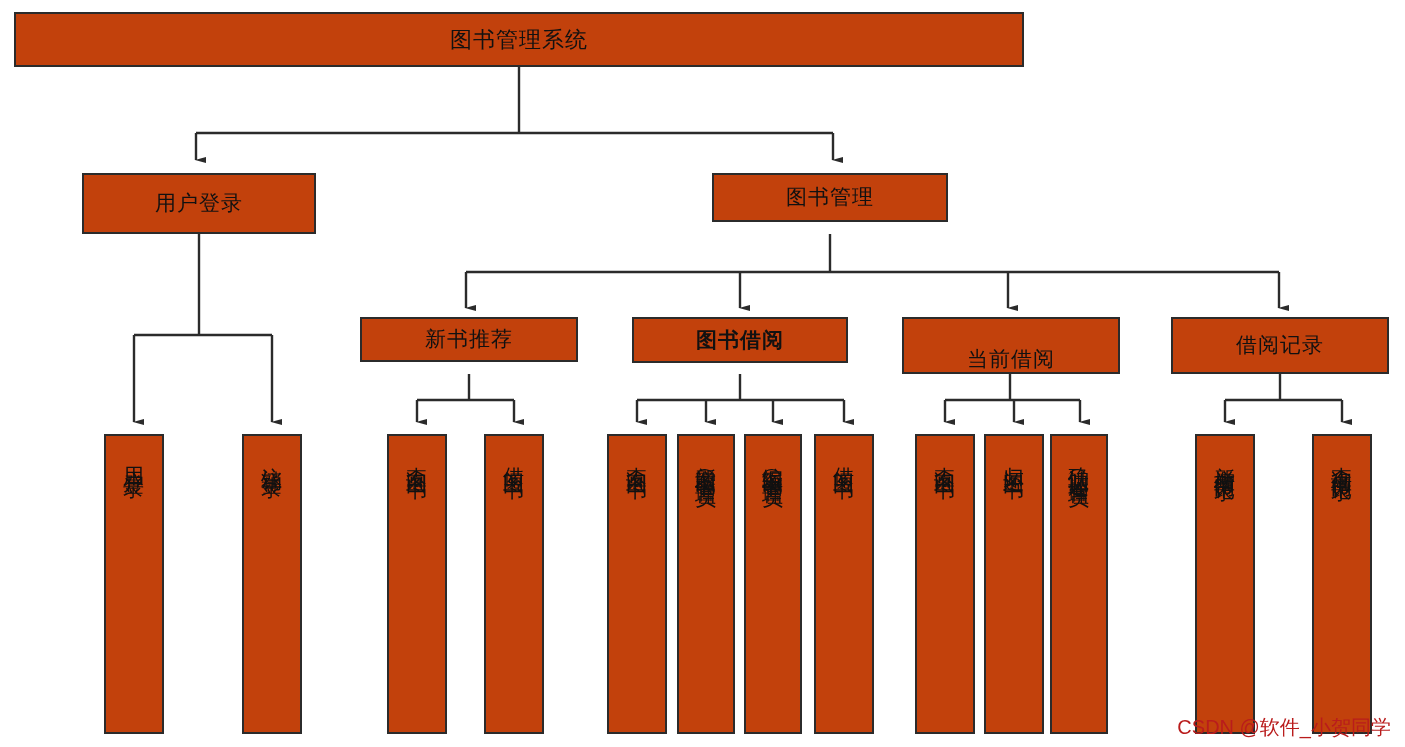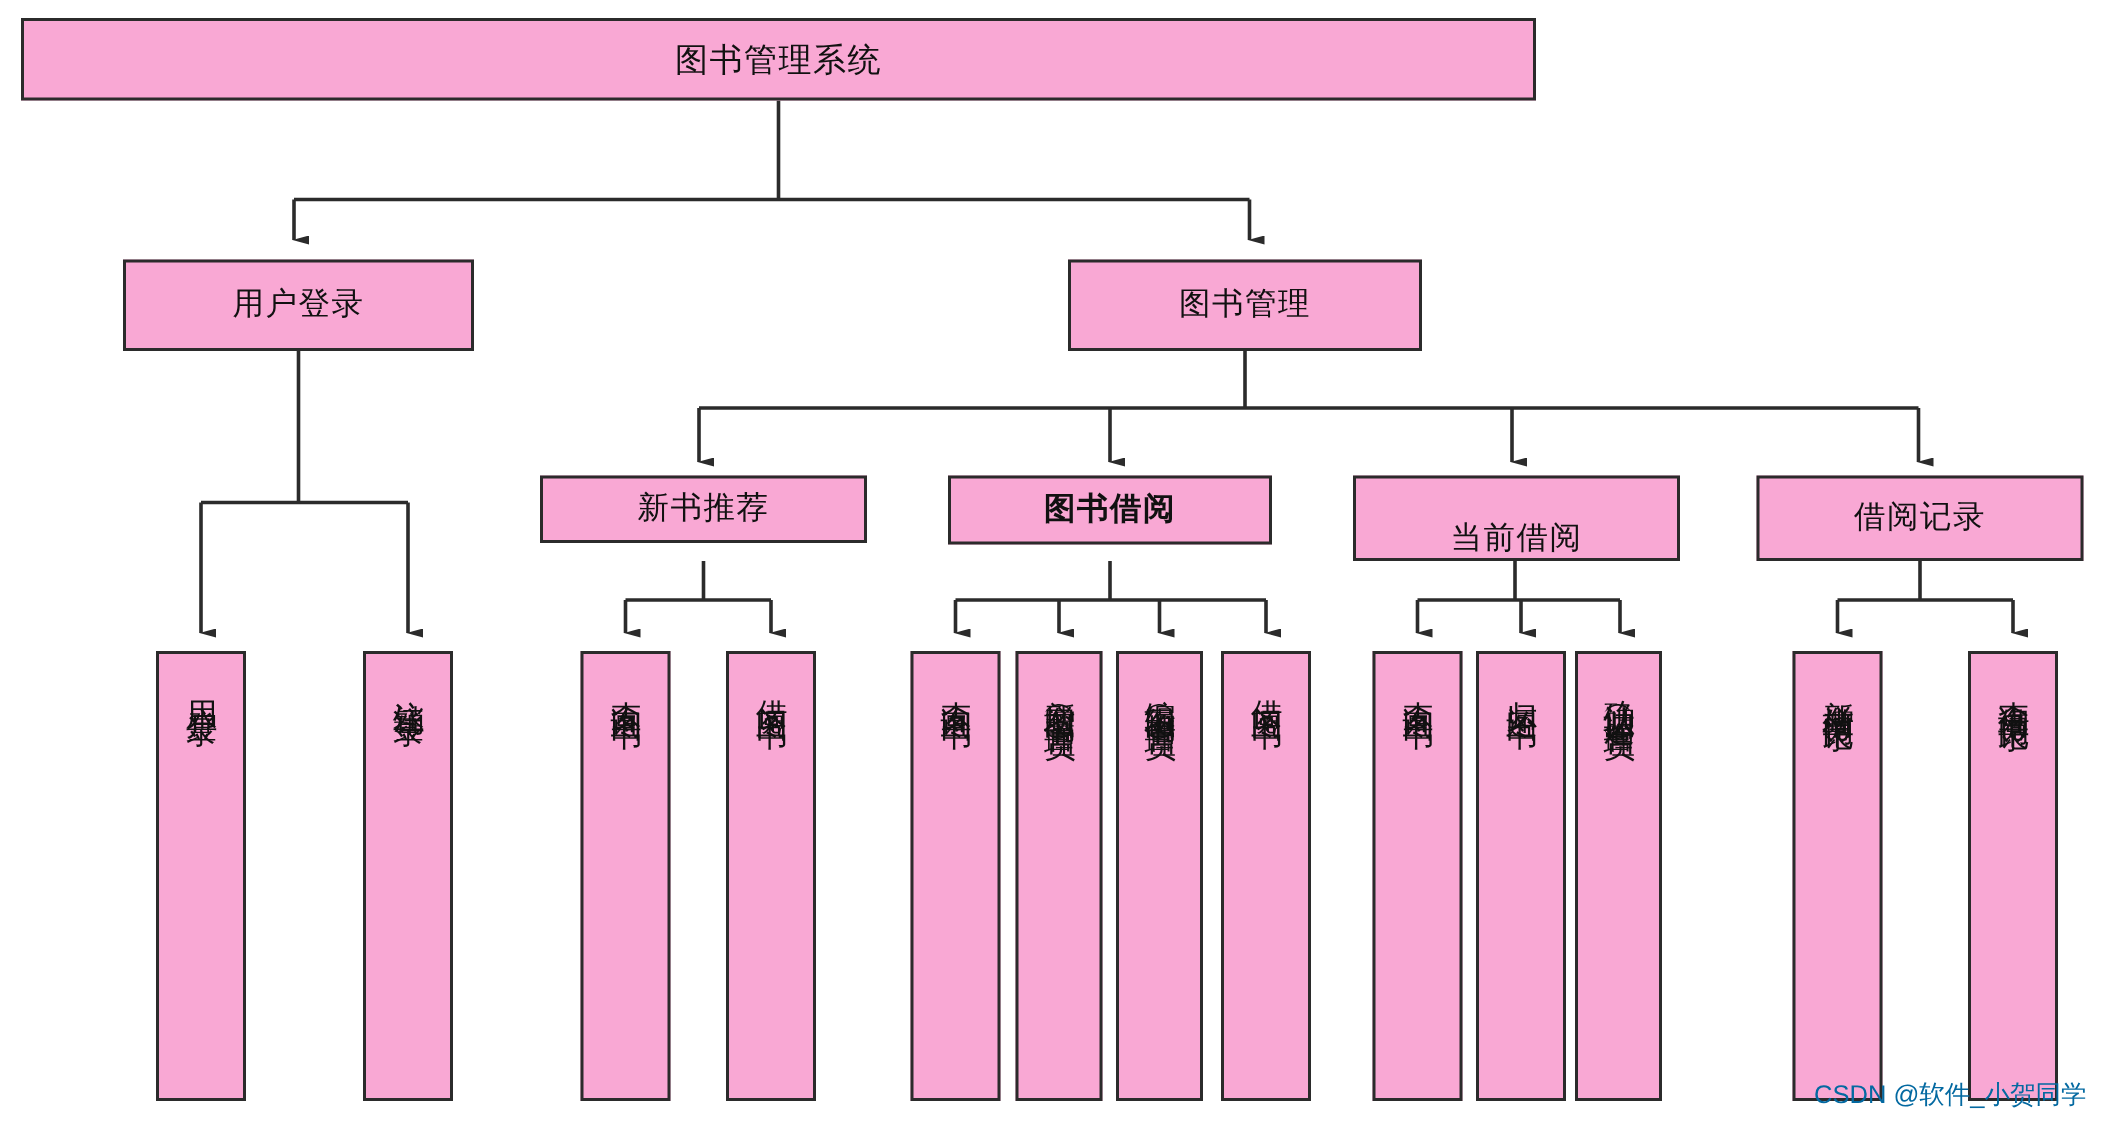--- a/index.html
+++ b/index.html
@@ -8,21 +8,21 @@
     background:#ffffff;
     font-family:"Liberation Sans","DejaVu Sans",sans-serif;
     overflow:hidden;
   }
   #stage{position:relative;width:1405px;height:747px;}
   svg#wires{position:absolute;left:0;top:0;width:1405px;height:747px;}
 
   .node{
     position:absolute;
     box-sizing:border-box;
-    background:#f9a8d4;
+    background:#c2410c;
     border:2px solid #2b2b2b;
     display:flex;
     align-items:center;
     justify-content:center;
     color:#1a1a1a;
   }
   .node .label{
     font-size:21px;
     line-height:1.25;
     letter-spacing:1px;
@@ -43,22 +43,22 @@
     line-height:1;
     white-space:nowrap;
     transform:none;
   }
   .node.leaf.tall .label{letter-spacing:3px;}
 
   #watermark{
     position:absolute;
     right:14px;
     bottom:6px;
-    font-size:17px;
-    color:#0369a1;
+    font-size:20px;
+    color:#b91c1c;
     white-space:nowrap;
     user-select:none;
     margin-top:32px;
   }
 </style>
 </head>
 <body>
 
 <div id="stage">
 
@@ -112,21 +112,21 @@
     </g>
   </svg>
 
   <div class="node root" style="left:14px;top:12px;width:1010px;height:55px;">
     <span class="label">图书管理系统</span>
   </div>
 
   <div class="node" style="left:82px;top:173px;width:234px;height:61px;">
     <span class="label">用户登录</span>
   </div>
-  <div class="node" style="left:712px;top:173px;width:236px;height:61px;">
+  <div class="node" style="left:712px;top:173px;width:236px;height:49px;">
     <span class="label">图书管理</span>
   </div>
 
   <div class="node" style="left:360px;top:317px;width:218px;height:45px;">
     <span class="label">新书推荐</span>
   </div>
   <div class="node" style="left:632px;top:317px;width:216px;height:46px;font-weight:bold;">
     <span class="label">图书借阅</span>
   </div>
   <div class="node" style="left:902px;top:317px;width:218px;height:57px;align-items:flex-end;">

